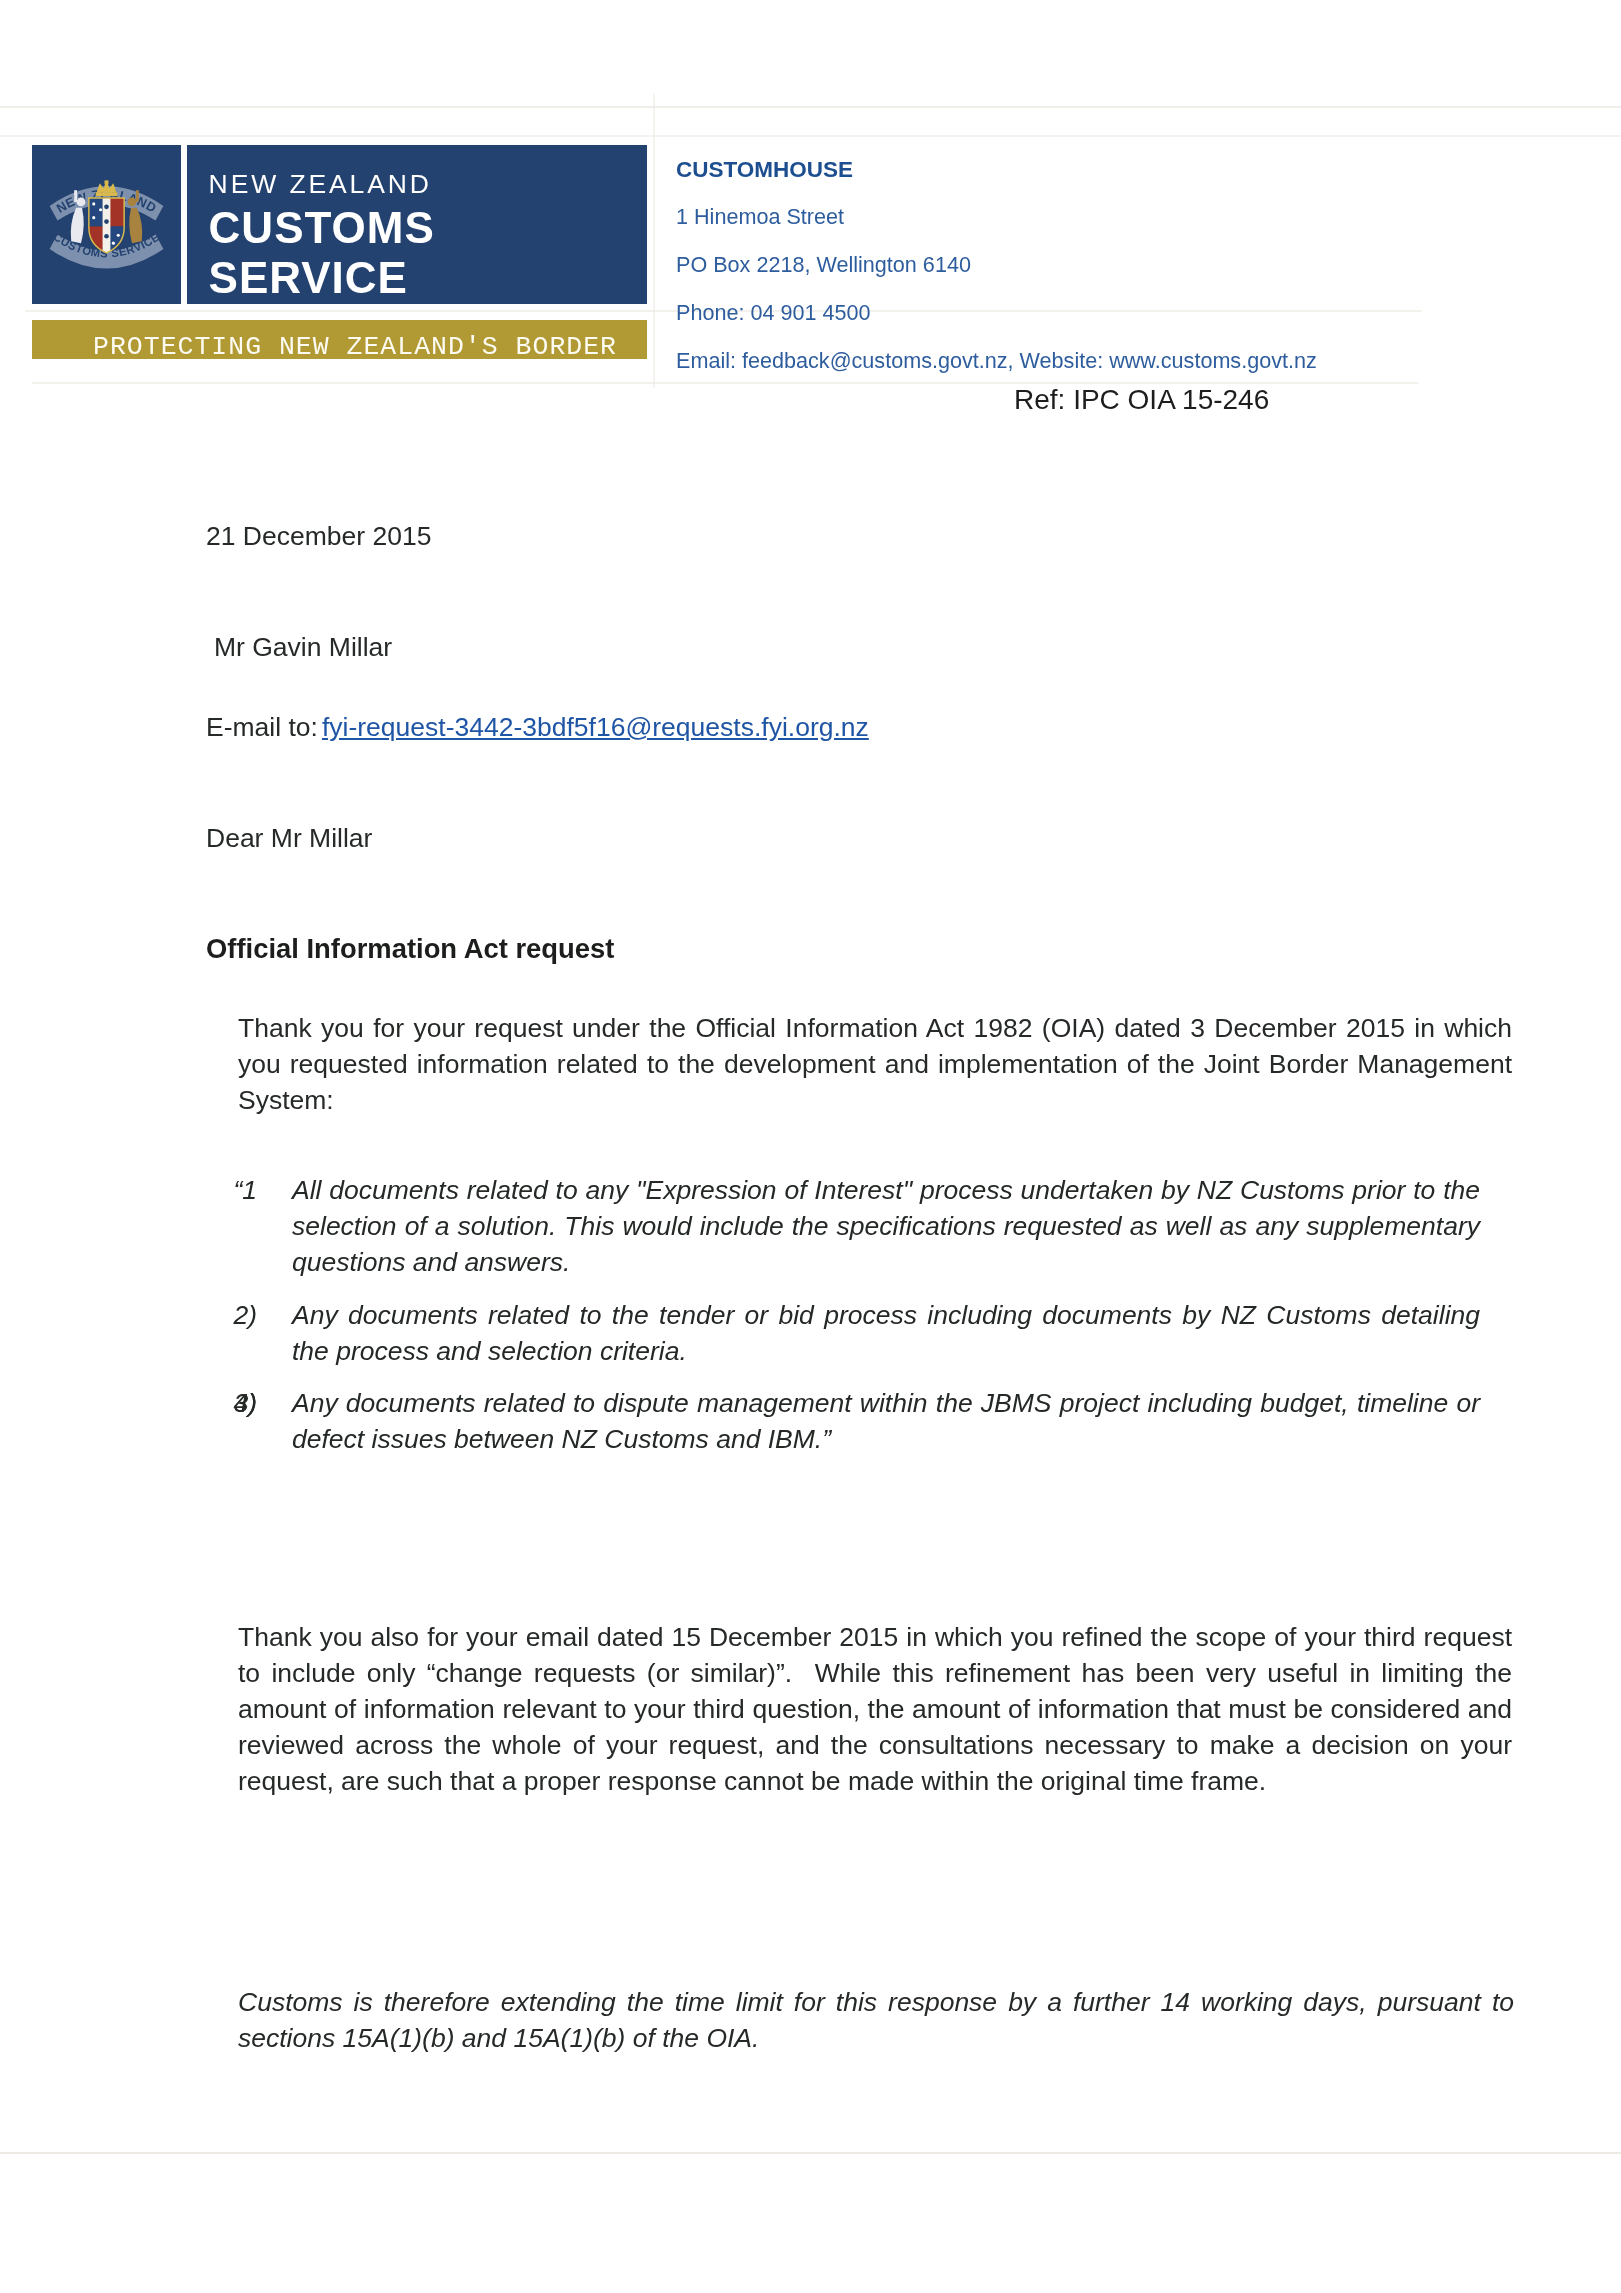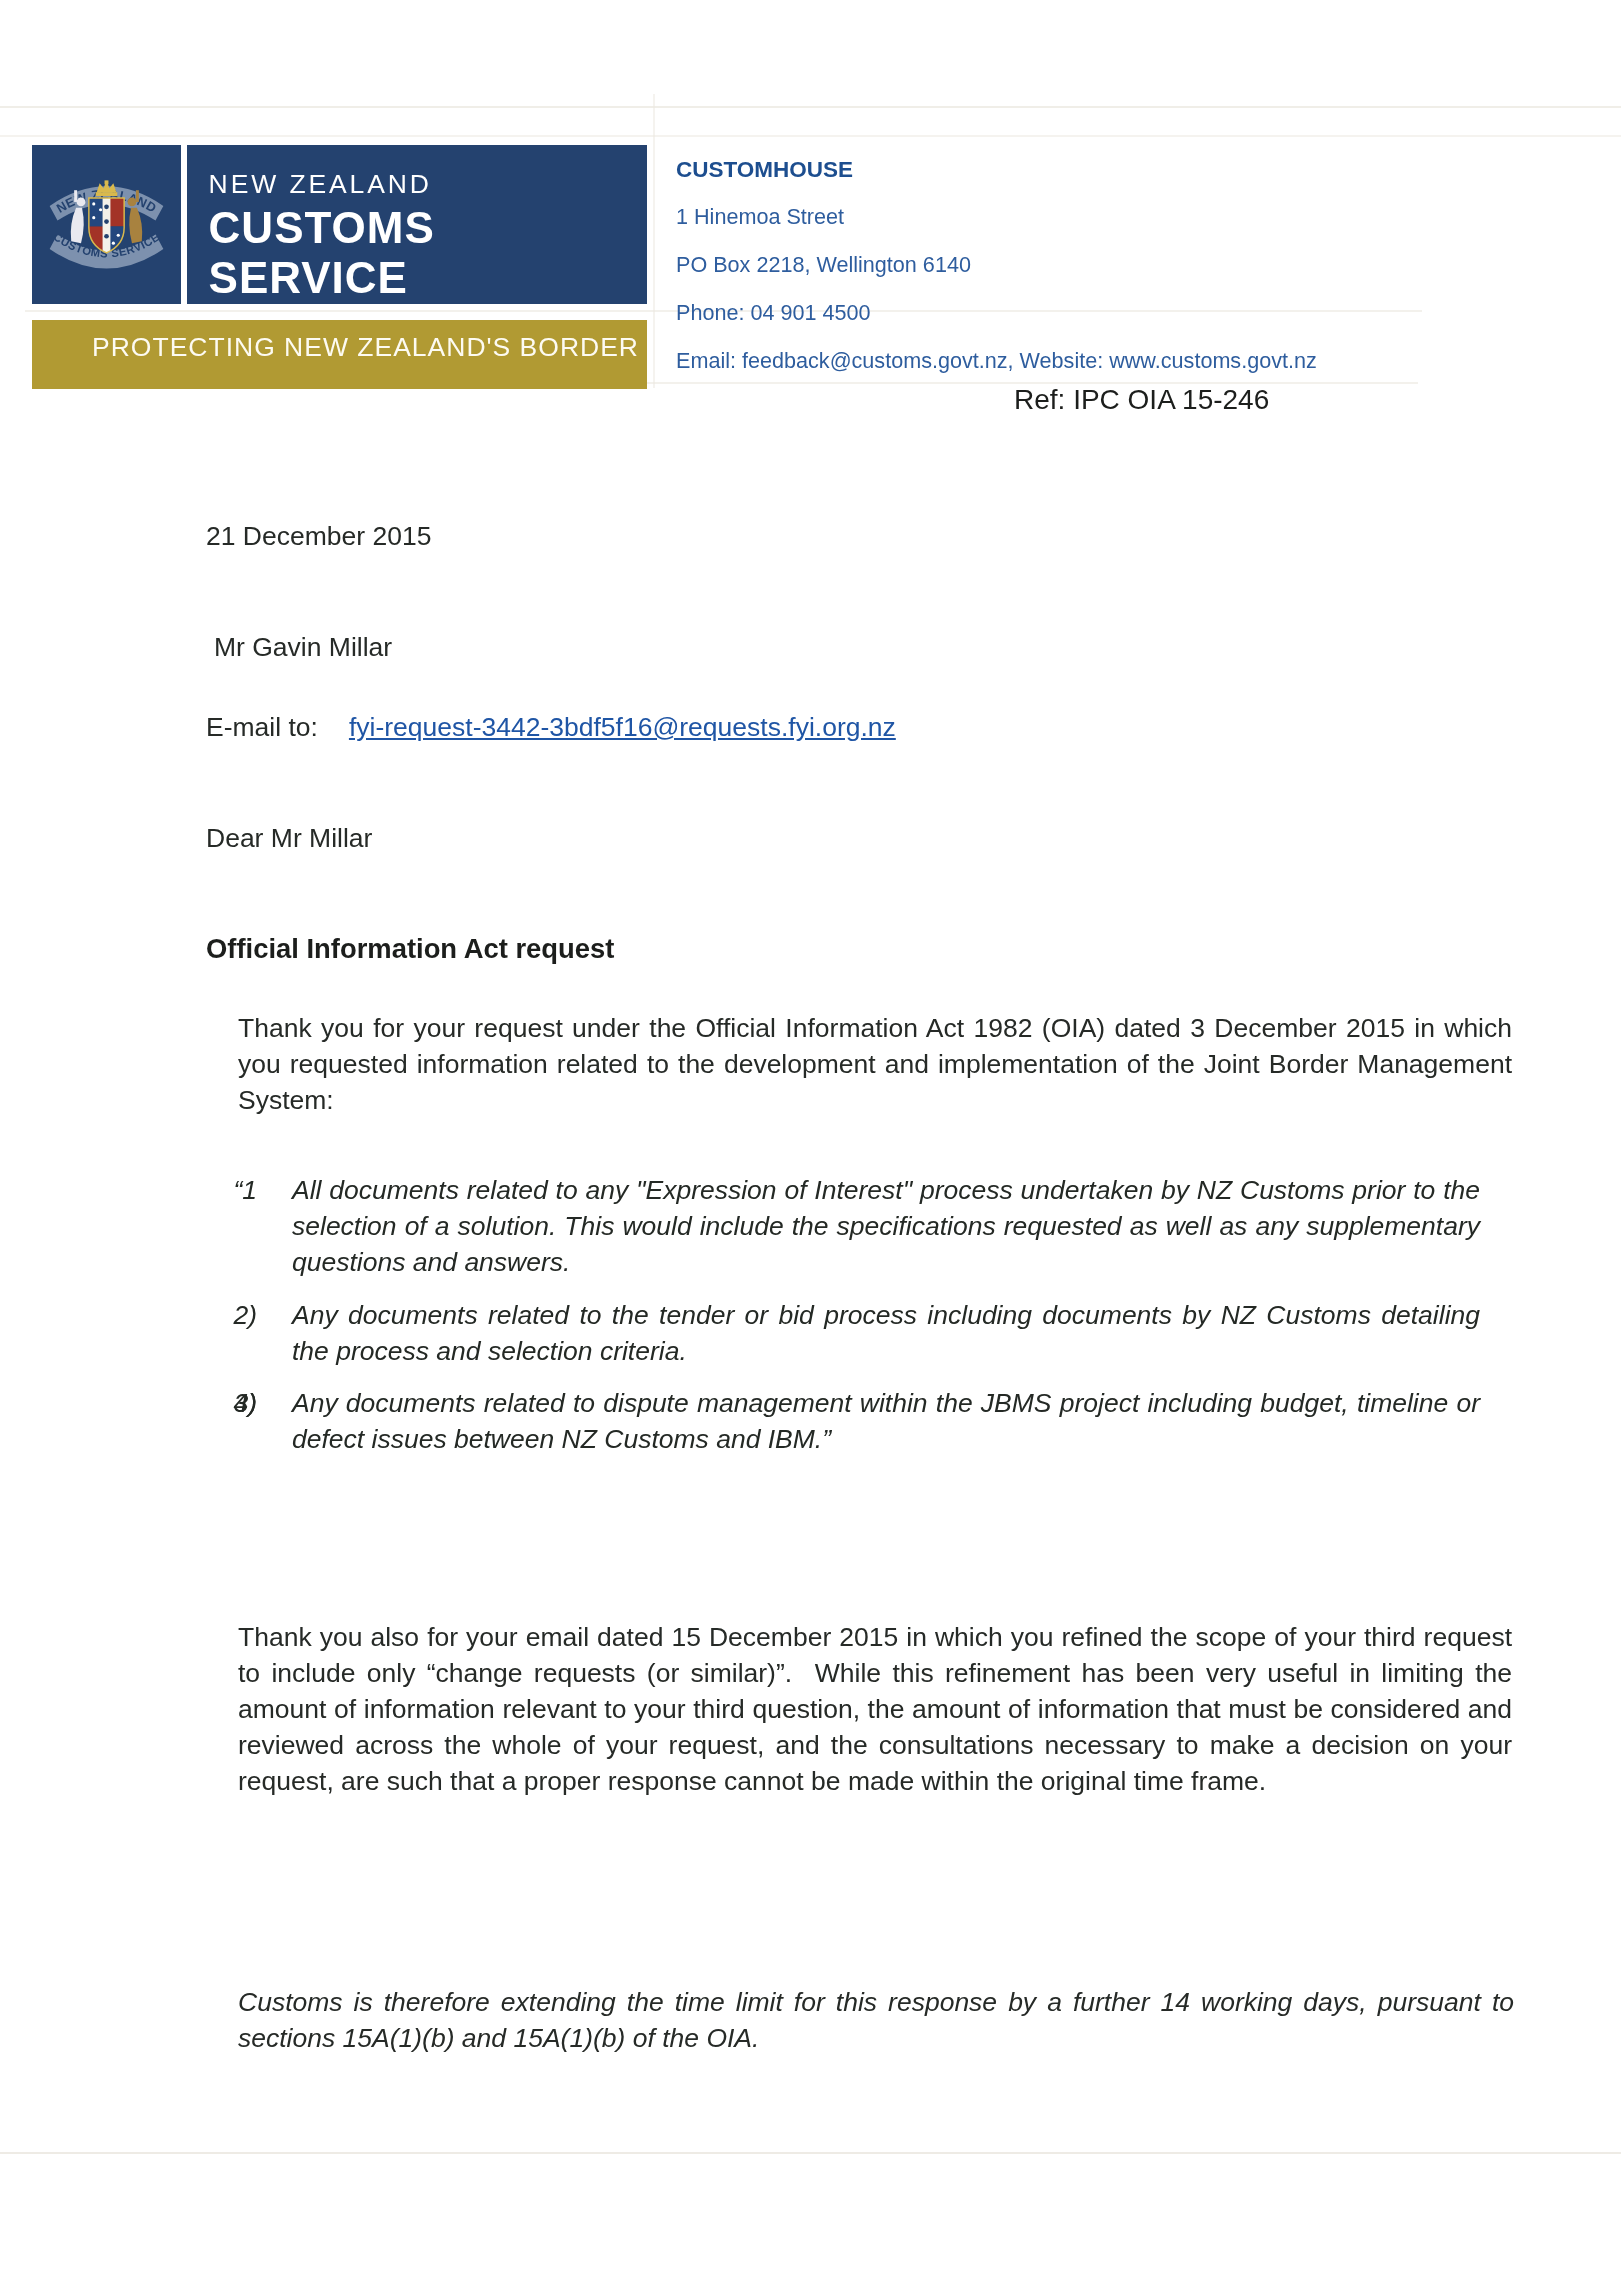--- a/index.html
+++ b/index.html
@@ -28,37 +28,37 @@
   .crest-box svg{display:block;width:149px;height:159px;}
   .title-box{
     position:absolute;left:187px;top:145px;width:460px;height:159px;
     background:#24426f;color:#ffffff;box-sizing:border-box;
     padding:23.5px 0 0 21.6px;
   }
   .org-line1{font-size:26.5px;letter-spacing:2.9px;font-weight:400;}
   .org-line2{font-size:44px;font-weight:700;letter-spacing:1px;margin-top:3.9px;}
   .org-line3{font-size:20.6px;letter-spacing:2px;margin-top:7.8px;}
   .gold-bar{
-    position:absolute;left:32px;top:320px;width:615px;height:69px;
+    position:absolute;left:32px;top:320px;width:615px;height:39px;
     background:#b19a33;color:#fdfbf2;
     font-size:26.5px;letter-spacing:1px;
-    line-height:55px;text-align:right;box-sizing:border-box;padding-right:8px;
+    line-height:55px;text-align:right;box-sizing:border-box;padding-right:30px;font-family:Liberation Mono, monospace;
   }
   .contact{
     position:absolute;left:676px;top:157px;width:745px;
   }
   .contact-name{font-size:22.5px;font-weight:700;color:#1d4e8f;margin-bottom:2px;}
   .contact-line{font-size:21.6px;color:#2e5d9e;line-height:28px;margin-top:20px;}
 
   
   .ref{position:absolute;left:1014px;top:384px;font-size:28px;color:#1c1e1c;text-align:center;}
   .date{position:absolute;left:206px;top:521px;font-size:26.5px;}
   .recipient{position:absolute;left:206px;top:632px;font-size:26.5px;margin-left:8px;}
   .email-line{position:absolute;left:206px;top:712px;font-size:26.5px;}
-  .email-link{color:#1f55a5;text-decoration:underline;margin-left:31px;}
+  .email-link{color:#1f55a5;text-decoration:underline;margin-left:4px;}
   .salutation{position:absolute;left:206px;top:823px;font-size:26.5px;}
   .subject{position:absolute;left:206px;top:933px;font-size:27.4px;font-weight:700;color:#1c1e1c;}
   .para{
     position:absolute;left:206px;width:1274px;
     font-size:26.5px;line-height:36px;text-align:justify;margin-left:32px;
   }
   .para-intro{top:1010px;}
   .request-list{position:absolute;left:206px;top:1172px;width:1274px;}
   .request-item{
     position:relative;padding-left:86px;box-sizing:border-box;

